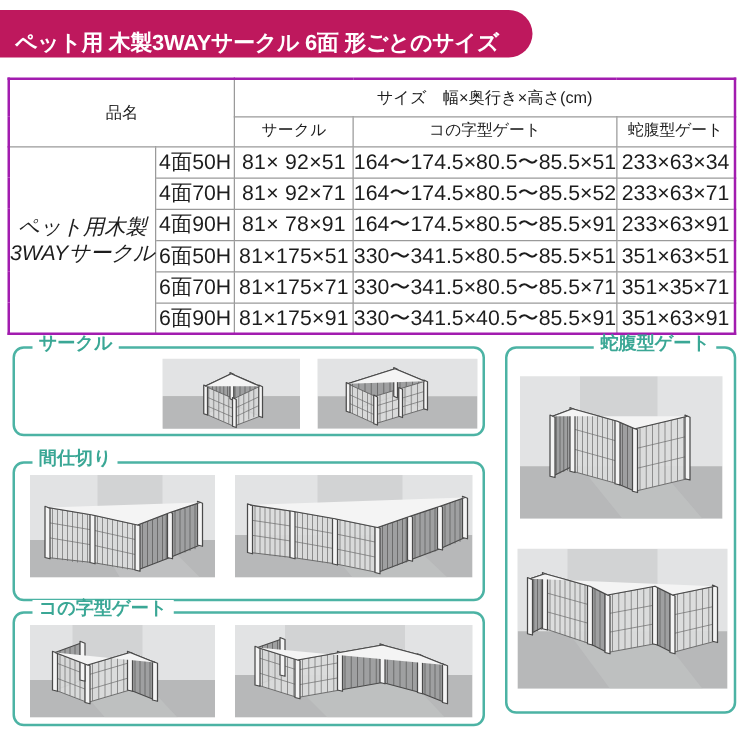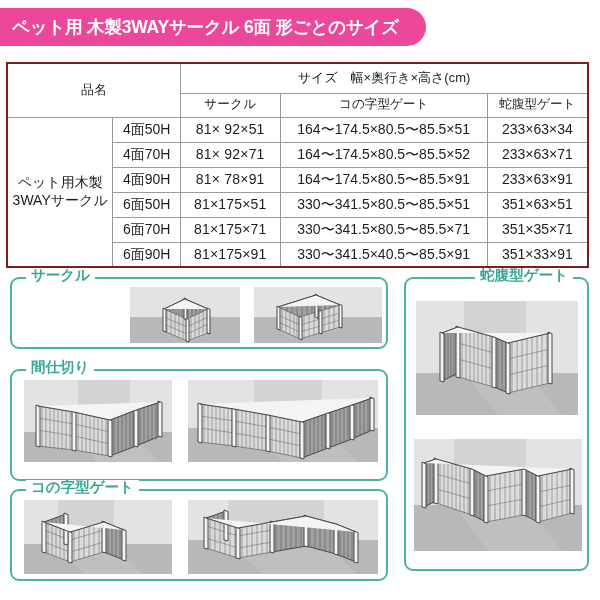--- a/index.html
+++ b/index.html
@@ -11,62 +11,62 @@
     font-family: "Liberation Sans", "DejaVu Sans", sans-serif;
     overflow: hidden;
     position: relative;
   }
 
   
   #title-bar {
     position: absolute;
     left: 0; top: 8px;
     width: 426px; height: 38px;
-    background: #ec4899;
+    background: #be185d;
     border-radius: 0 19px 19px 0;
-    display: flex; align-items: center;
+    display: flex; align-items: flex-end;
     padding-left: 12px;
   }
   #title-text {
     color: #ffffff;
     font-size: 17.5px;
     font-weight: bold;
     letter-spacing: -0.2px;
     white-space: nowrap;
   }
 
   
   #spec-table {
     position: absolute;
     left: 6px; top: 62px;
     width: 583px;
     border-collapse: collapse;
-    border: 2px solid #7f1d1d;
+    border: 2px solid #a21caf;
     background: #fff;
   }
   #spec-table td, #spec-table th {
     border: 1px solid #9a9a9a;
-    font-size: 14px;
+    font-size: 17px;
     font-weight: normal;
     color: #1d1d1d;
     text-align: center;
     vertical-align: middle;
     padding: 0;
     line-height: 1.25;
     white-space: nowrap;
   }
   #spec-table .hdr-main { height: 30px; font-size: 13px; }
   #spec-table .hdr-sub  { height: 24px; font-size: 12.6px; }
   #spec-table .body-row td { height: 25px; }
   .c-name   { width: 106px; }
   .c-model  { width: 68px;  }
   .c-circle { width: 100px; letter-spacing: 0.2px; }
   .c-ugate  { width: 208px; }
   .c-agate  { width: 101px; }
-  .namecell { font-size: 12.3px; line-height: 1.5; padding: 0 4px; }
+  .namecell { font-size: 12.3px; line-height: 1.5; padding: 0 4px; font-style: italic; }
   .namecell .nline { display: block; }
 
   
   .panel {
     position: absolute;
     border: 2.5px solid #4cb3a4;
     border-radius: 9px;
     background: #ffffff;
   }
   .panel-label {
@@ -156,21 +156,21 @@
     <tr class="body-row">
       <td class="c-model">6面70H</td>
       <td class="c-circle">81×175×71</td>
       <td class="c-ugate">330〜341.5×80.5〜85.5×71</td>
       <td class="c-agate">351×35×71</td>
     </tr>
     <tr class="body-row">
       <td class="c-model">6面90H</td>
       <td class="c-circle">81×175×91</td>
       <td class="c-ugate">330〜341.5×40.5〜85.5×91</td>
-      <td class="c-agate">351×33×91</td>
+      <td class="c-agate">351×63×91</td>
     </tr>
   </tbody>
 </table>
 
 <div class="panel" id="panel-circle">
   <span class="panel-label label-left">サークル</span>
 
   <div class="illus" style="left:118px; top:8px; width:110px; height:56px;">
     <svg viewBox="0 0 110 56" preserveAspectRatio="none">
       <rect class="floor" x="0" y="30" width="110" height="26"></rect>

